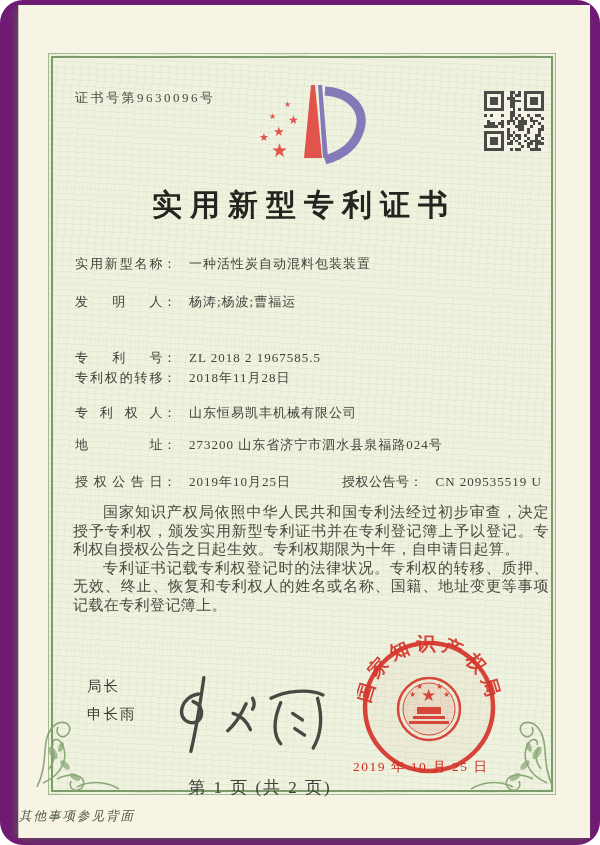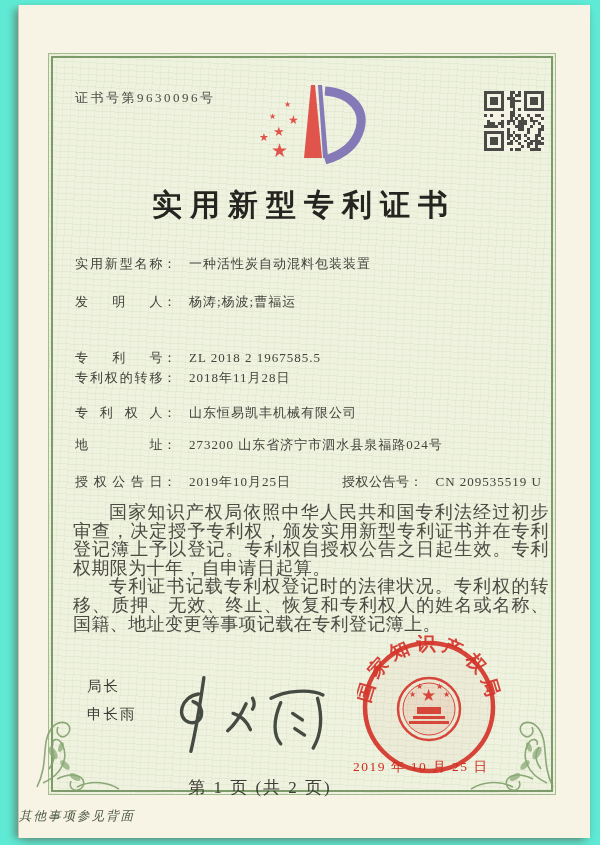--- a/index.html
+++ b/index.html
@@ -1,17 +1,17 @@
 <!DOCTYPE html>
 <html><head>
 <meta charset="utf-8">
 <style>
   * { margin:0; padding:0; box-sizing:border-box; }
   body { background:#ffffff; font-family:"Liberation Serif","DejaVu Serif",serif; }
-  .screen{ position:relative; width:600px; height:845px; background:#5eead4; overflow:hidden; }
+  .screen{ position:relative; width:600px; height:845px; background:#701a75; overflow:hidden;border-radius:23px; }
 
   
   .paper{
     position:absolute; left:18px; top:5px; width:572px; height:833px;
     background:#f7f3e5;
     border-left:1px solid #c9c5b4;
     box-shadow:-6px 2px 7px -2px rgba(95,95,82,.55), 0 7px 9px -4px rgba(95,95,82,.45), 2px 0 4px -2px rgba(120,120,105,.25);
   }
 
   
@@ -34,21 +34,21 @@
     position:absolute; left:0; top:180px; width:570px; text-align:center;
     font-size:30px; font-weight:bold; letter-spacing:8px; color:#262420;
   }
 
   .frow{ position:absolute; left:56px; width:474px; font-size:13px; color:#403f39; white-space:nowrap; }
   .flabel{ display:inline-block; width:88px; text-align:justify; text-align-last:justify; letter-spacing:0.5px; vertical-align:bottom; }
   .fcolon{ display:inline-block; margin-right:13px; }
   .fvalue{ letter-spacing:1px; color:#44433d;text-align:right; }
   .flabel2{ display:inline-block; margin-left:51px; letter-spacing:0.5px; }
 
-  .legal{ position:absolute; left:54px; top:498px; width:476px; font-size:18px; line-height:18.6px; color:#4c4a43; text-align:justify; }
+  .legal{ position:absolute; left:54px; top:498px; width:476px; font-size:15px; line-height:18.6px; color:#4c4a43; text-align:justify; }
   .legal p{ text-indent:2em; letter-spacing:0.4px; }
 
   .director{ position:absolute; left:68px; top:667px; font-size:14.5px; color:#3c3b35; line-height:28px; letter-spacing:2px; }
   .signature{ position:absolute; left:140px; top:663px; width:185px; height:92px; }
 
   .seal{ position:absolute; left:338px; top:630px; width:144px; height:144px; }
   .seal-date{ position:absolute; left:334px; top:753px; width:160px; font-size:13.5px; font-weight:normal; color:#cf2b20; letter-spacing:1.5px; white-space:nowrap; }
 
   .page-no{ position:absolute; left:0; top:771px; width:482px; text-align:center; font-size:17px; letter-spacing:2px; color:#3e3d37; }
   .reverse-note{ position:absolute; left:0; top:803px; width:570px; font-size:12.5px; font-style:italic; letter-spacing:2px; color:#4c5a42; }

